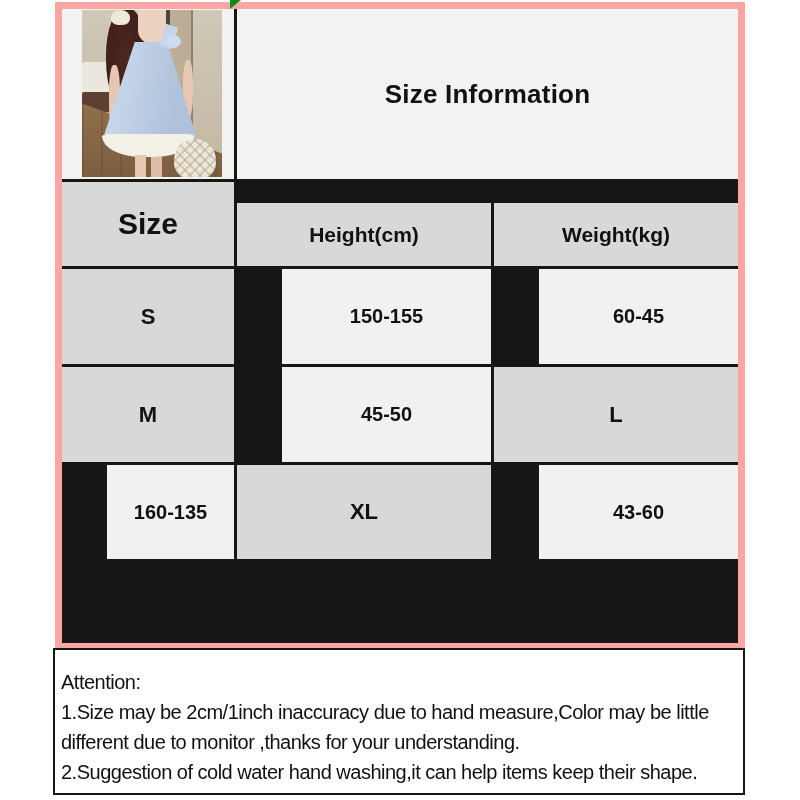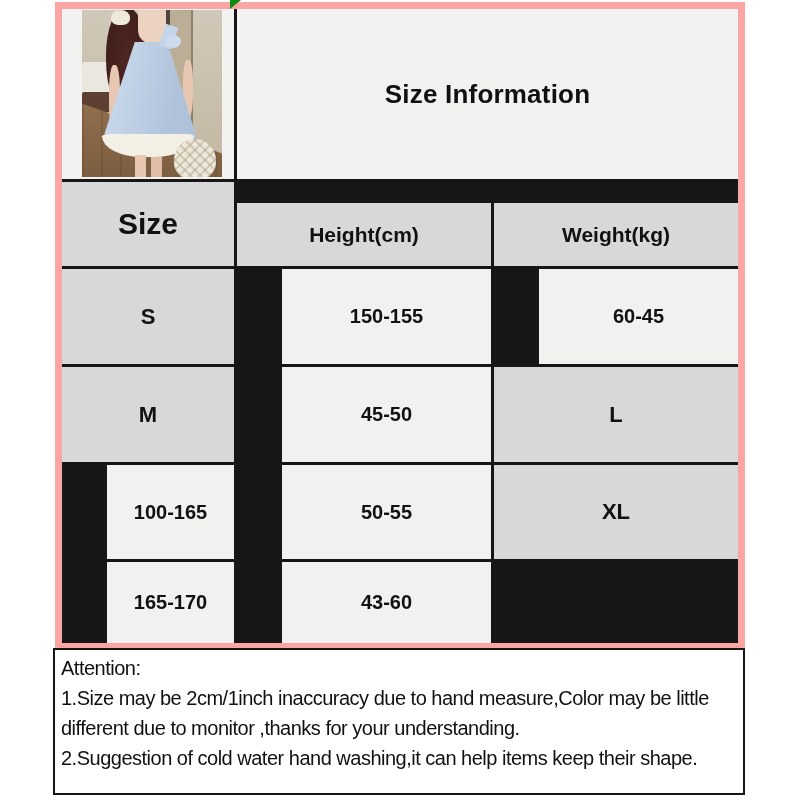--- a/index.html
+++ b/index.html
@@ -23,21 +23,21 @@
   .sz{font-weight:bold;font-size:22px;background:#d8d8d8;}
   .val{font-weight:bold;font-size:20px;background:#f1f1f0;margin-left:45px;}
 
   
   .corner-tri{position:absolute;left:230px;top:0;width:0;height:0;
     border-top:9px solid #0e8b12;border-right:11px solid transparent;}
 
   
   .attention{position:absolute;left:53px;top:648px;width:692px;height:147px;
     box-sizing:border-box;border:2px solid #161616;background:#ffffff;
-    padding:3px 6px 0 6px;font-size:20px;line-height:30px;letter-spacing:-0.5px;}
+    padding:17px 6px 0 6px;font-size:20px;line-height:30px;letter-spacing:-0.5px;}
   .attention div{white-space:nowrap;}
 
   
   .photo-cell{position:relative;background:#f2f2f1;}
   .photo{position:absolute;left:20px;top:1px;width:140px;height:167px;overflow:hidden;background:#c9c0af;}
   .photo *{position:absolute;}
   .p-wall{left:0;top:0;width:100%;height:100%;background:linear-gradient(#d0c8b8,#c2b7a2);}
   .p-doorgap{left:59%;top:0;width:4%;height:88%;background:#4e463a;}
   .p-door{left:63%;top:0;width:15%;height:86%;background:#bcae96;border-right:2px solid #8d816b;}
   .p-bed-mattress{left:0;top:31%;width:44%;height:20%;background:#eae7de;border-radius:3px;}
@@ -107,25 +107,23 @@
     <div class="cell bg-gray hdr">Weight(kg)</div>
 
     <div class="cell sz">S</div>
     <div class="cell val">150-155</div>
     <div class="cell val">60-45</div>
 
     <div class="cell sz">M</div>
     <div class="cell val">45-50</div>
 
     <div class="cell sz">L</div>
-    <div class="cell val">100-165</div>
-    <div class="cell val">50-55</div>
+    <div class="cell val">160-135</div>
 
     <div class="cell sz">XL</div>
-    <div class="cell val">165-170</div>
     <div class="cell val">43-60</div>
 
   </div>
 
   <div class="corner-tri"></div>
 
   <div class="attention">
     <div>Attention:</div>
     <div>1.Size may be 2cm/1inch inaccuracy due to hand measure,Color may be little</div>
     <div>different due to monitor ,thanks for your understanding.</div>

